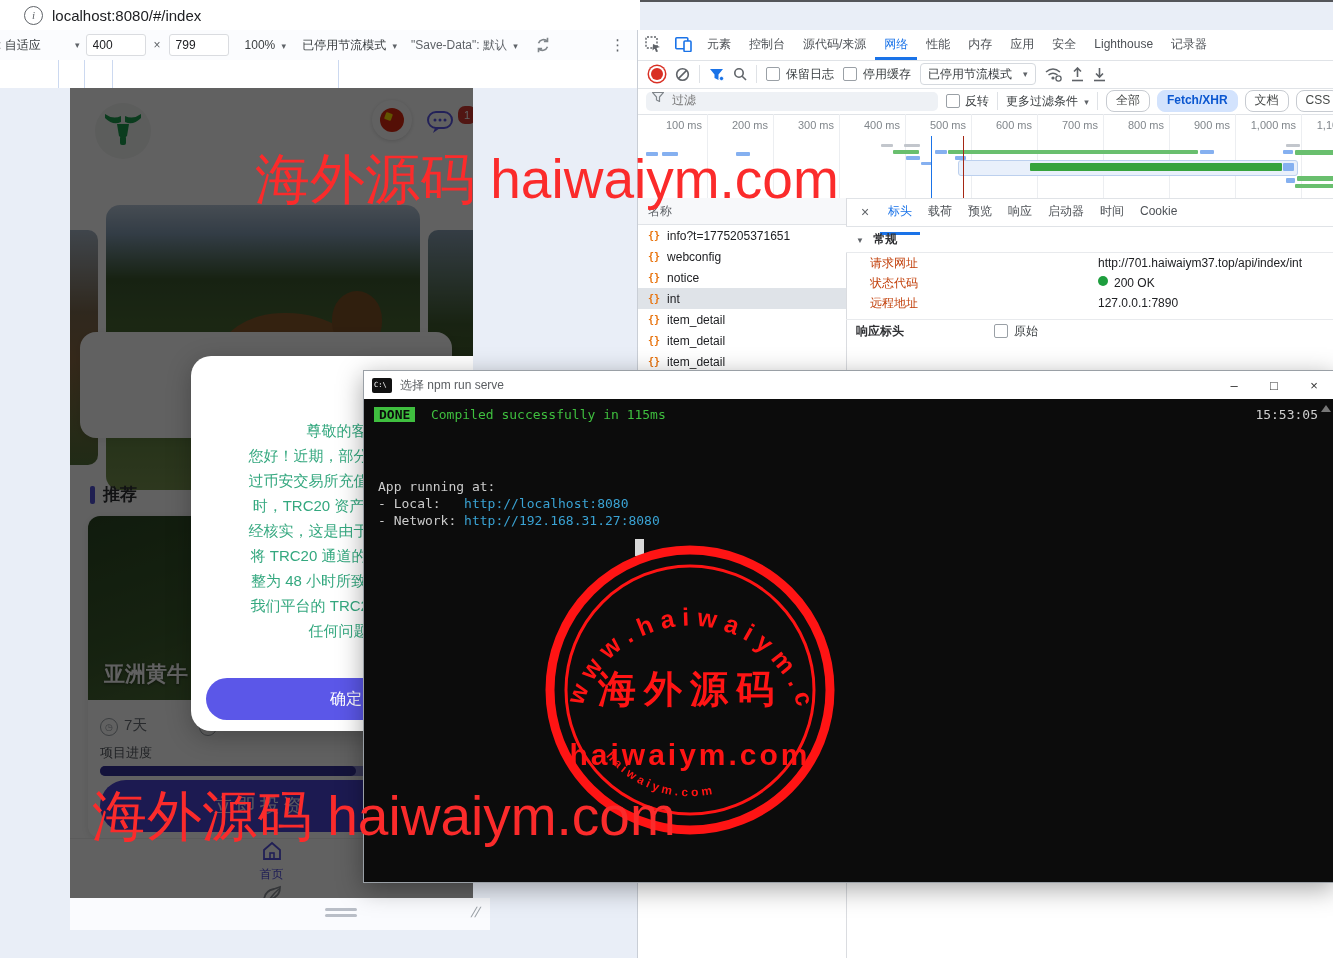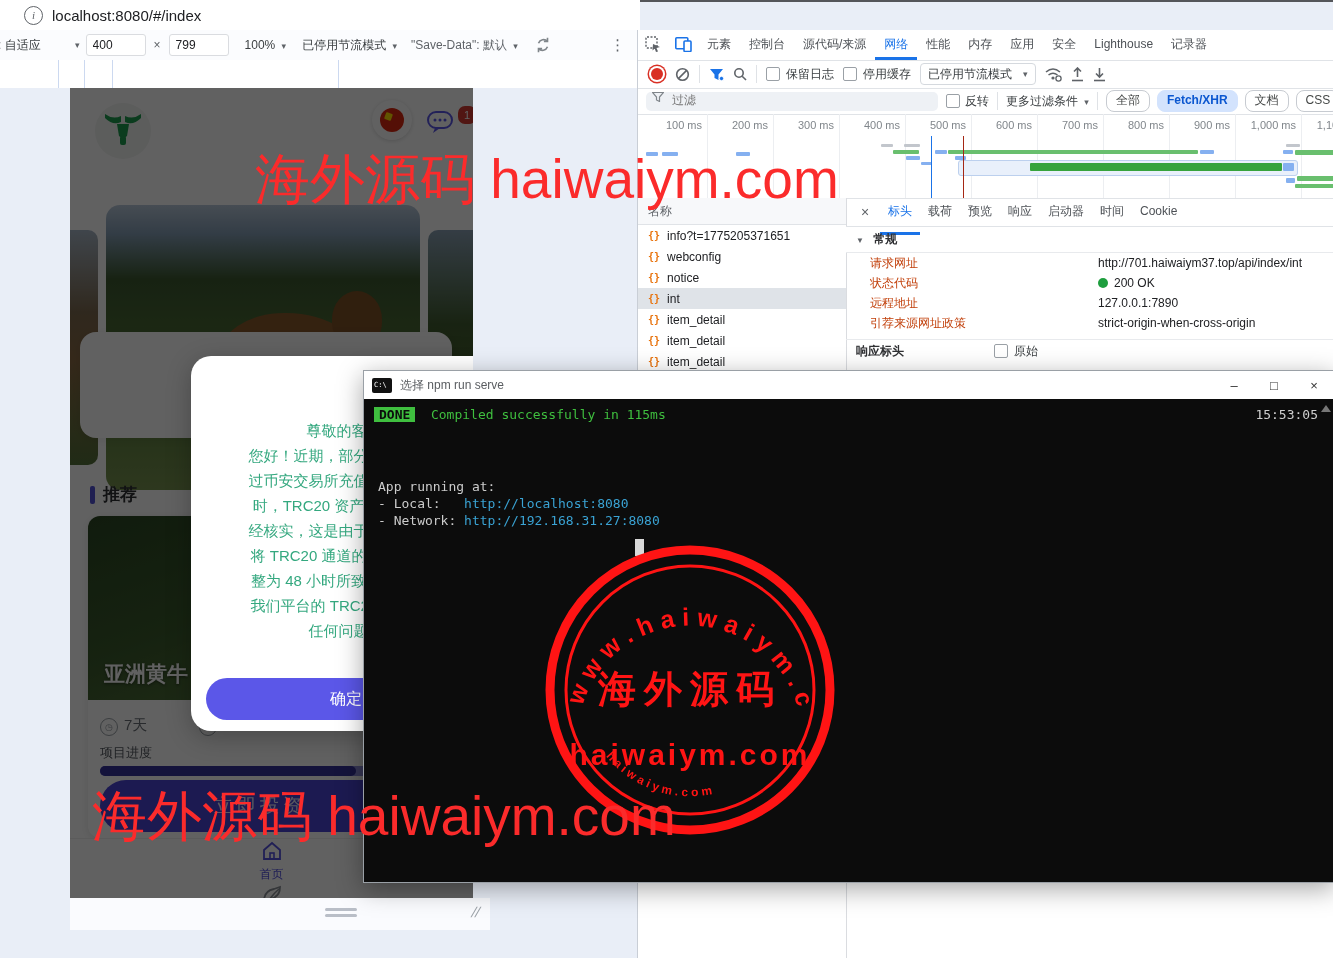--- a/index.html
+++ b/index.html
@@ -114,21 +114,21 @@
   .brace{color:#e8710a;font-weight:bold;font-size:10px;font-family:"DejaVu Sans Mono",monospace;}
   .details{position:absolute;left:208px;top:168px;width:488px;height:760px;}
   .dtl-tabs{height:28px;border-bottom:1px solid #e0e3e7;display:flex;align-items:center;gap:4px;padding-left:8px;}
   .dtl-x{width:22px;text-align:center;color:#5f6368;font-size:14px;}
   .dtl-tab{padding:9px 8px;height:28px;line-height:27px;color:#4d5156;}
   .dtl-tab.active{color:#1a73e8;box-shadow:inset 0 -3px 0 #1a73e8;}
   .gen-head{height:25px;line-height:25px;border-bottom:1px solid #e8eaed;padding-left:10px;font-weight:bold;color:#303134;background:#fff;}
   .gen-head .arr{font-size:8px;color:#5f6368;margin-right:6px;}
   .gen-row{display:flex;min-height:20px;align-items:center;padding-left:24px;}
   .gen-k{width:228px;color:#c2410c;flex:none;}
-  .gen-v{color:#202124;display:flex;align-items:center;gap:6px;}
+  .gen-v{color:#202124;display:flex;align-items:flex-start;gap:6px;}
   .dot{width:10px;height:10px;border-radius:50%;background:#1e9e3e;display:inline-block;}
   .next-sec{display:flex;align-items:center;gap:90px;padding-left:10px;height:22px;border-top:1px solid #e8eaed;margin-top:6px;color:#303134;font-weight:bold;}
   
   .term{left:363px;top:370px;width:970px;height:511px;border:1px solid #9aa0a6;box-shadow:0 6px 24px rgba(0,0,0,.35);background:#0c0c0c;}
   .term-tb{position:absolute;left:0;top:0;width:970px;height:28px;background:#fff;display:flex;align-items:center;gap:8px;padding-left:8px;box-sizing:border-box;}
   .cmd-ic{width:18px;height:15px;background:#111;border-radius:2px;color:#fff;font-size:7px;display:flex;align-items:center;padding-left:2px;font-family:"DejaVu Sans Mono",monospace;}
   .term-title{color:#5a5d61;font-size:12px;}
   .term-ctl{position:absolute;top:0;height:28px;width:40px;display:flex;align-items:center;justify-content:center;color:#333;font-size:13px;}
   .term-body{position:absolute;left:0;top:28px;width:970px;height:483px;background:#0c0c0c;overflow:hidden;
     font-family:"DejaVu Sans Mono",monospace;font-size:13px;color:#ccc;}
@@ -462,26 +462,20 @@
               <span class="dot"></span>
               <span>200 OK</span>
             </span>
           </div>
           <div class="gen-row">
             <span class="gen-k">远程地址</span>
             <span class="gen-v">
               <span>127.0.0.1:7890</span>
             </span>
           </div>
-          <div class="gen-row">
-            <span class="gen-k">引荐来源网址政策</span>
-            <span class="gen-v">
-              <span>strict-origin-when-cross-origin</span>
-            </span>
-          </div>
         </div>
       <div class="next-sec">
         <span>响应标头</span>
         <span style="display:flex;align-items:center;gap:6px;font-weight:normal;color:#3c4043;">
           <span class="cb"></span>
           <span>原始</span>
         </span>
       </div>
     </div>
   </div>

